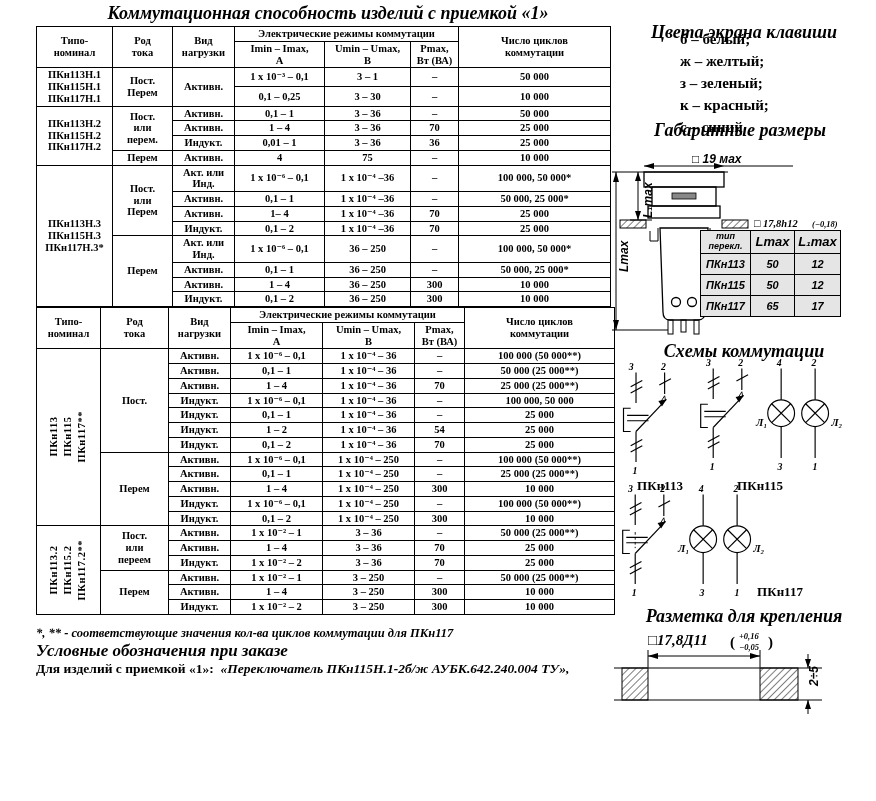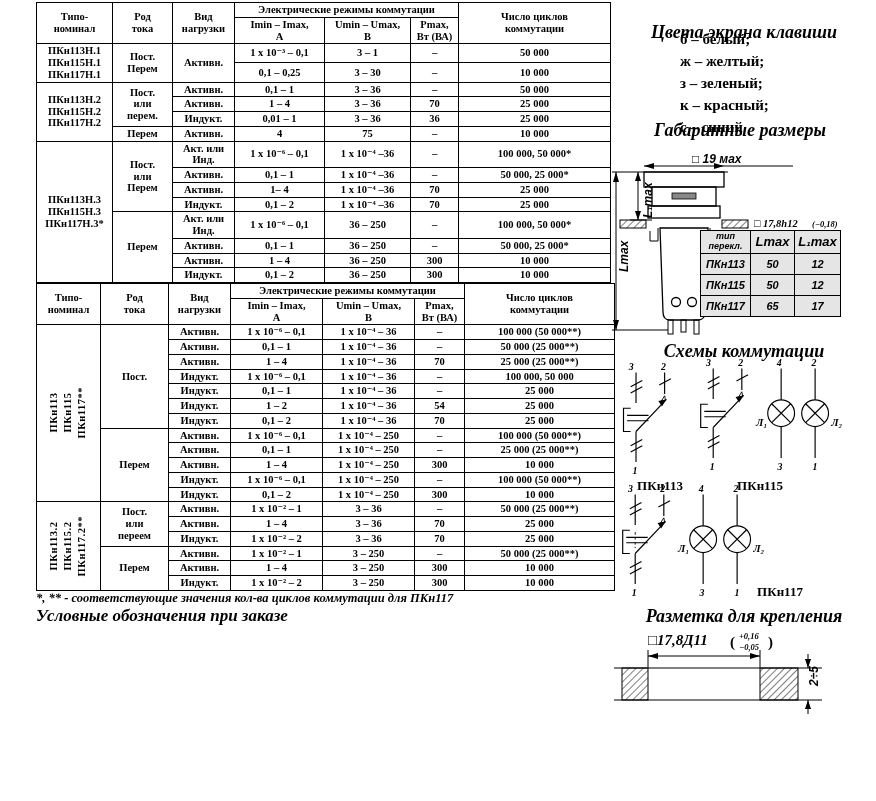--- a/index.html
+++ b/index.html
@@ -6,21 +6,21 @@
   body{width:876px;height:801px;position:relative;background:#fff;color:#000;
        font-family:"Liberation Serif","DejaVu Serif",serif;overflow:hidden;}
   .left-col{position:absolute;left:36px;top:2px;width:584px;}
   .tbl-title{font-weight:bold;font-style:italic;font-size:18px;text-align:center;margin:1px 0 2px 0;white-space:nowrap;}
   table.data{border-collapse:collapse;table-layout:fixed;}
   table.data th,table.data td{border:1.4px solid #000;font-weight:bold;font-size:10.5px;line-height:1.12;
        text-align:center;vertical-align:middle;padding:1px 2px;white-space:pre-line;font-family:"Liberation Serif","DejaVu Serif",serif;}
   td.rot{padding:0;}
   .rotwrap{writing-mode:vertical-rl;transform:rotate(180deg);white-space:pre-line;font-weight:bold;
        font-size:10.5px;line-height:1.35;margin:0 auto;letter-spacing:.5px;}
-  .footer-note{font-weight:bold;font-style:italic;font-size:12.5px;margin-top:0;white-space:nowrap;width:820px;}
+  .footer-note{font-weight:bold;font-style:italic;font-size:12.5px;margin-top:11px;white-space:nowrap;width:820px;}
   .order-title{font-weight:bold;font-style:italic;font-size:17px;width:820px;}
   .order-line{font-weight:bold;font-size:13.5px;white-space:nowrap;width:820px;}
   .order-line .val{font-style:italic;}
   
   .rt-title{position:absolute;font-weight:bold;font-style:italic;font-size:18px;text-align:center;white-space:nowrap;}
   .color-list{position:absolute;left:680px;top:28px;font-weight:bold;font-size:15px;line-height:22px;}
   svg .ln{stroke:#000;stroke-width:1.3;fill:none;}
   svg .lt{stroke:#000;stroke-width:1;fill:none;}
   svg .fil{fill:#000;stroke:none;}
   svg .tri{fill:#fff;stroke:#000;stroke-width:1;}
@@ -34,20 +34,21 @@
   table.dimtbl th,table.dimtbl td{border:1.6px solid #000;font-family:"Liberation Sans","DejaVu Sans",sans-serif;
        font-weight:bold;font-style:italic;text-align:center;vertical-align:middle;padding:1px 2px;white-space:pre-line;}
   table.dimtbl th{font-size:13px;}
   table.dimtbl th.small{font-size:9px;line-height:1.1;}
   table.dimtbl td{font-size:11px;height:18px;}
 </style>
 </head>
 <body>
 
 <div class="left-col">
+  <div class="tbl-title">Коммутационная способность изделий с приемкой «1»</div>
   <table class="data">
       <colgroup>
         <col style="width: 76px;">
         <col style="width: 60px;">
         <col style="width: 62px;">
         <col style="width: 90px;">
         <col style="width: 86px;">
         <col style="width: 48px;">
         <col style="width: 152px;">
       </colgroup>
@@ -362,20 +363,24 @@
           <td>1 x 10⁻² – 2</td>
           <td>3 – 250</td>
           <td>300</td>
           <td>10 000</td>
         </tr>
       </tbody>
     </table>
 
   <div class="footer-note">*, ** - соответствующие значения кол-ва циклов коммутации для ПКн117</div>
   <div class="order-title">Условные обозначения при заказе</div>
+  <div class="order-line">
+    <span>Для изделий с приемкой «1»:</span>&nbsp;
+    <span class="val">«Переключатель ПКн115Н.1-2б/ж  АУБК.642.240.004 ТУ»,</span>
+  </div>
 </div>
 
 <div class="rt-title" style="left:612px;top:22px;width:264px;">Цвета экрана клавиши</div>
 <div class="color-list">
   <div>б – белый;</div>
   <div>ж – желтый;</div>
   <div>з – зеленый;</div>
   <div>к – красный;</div>
   <div>с – синий</div>
 </div>

